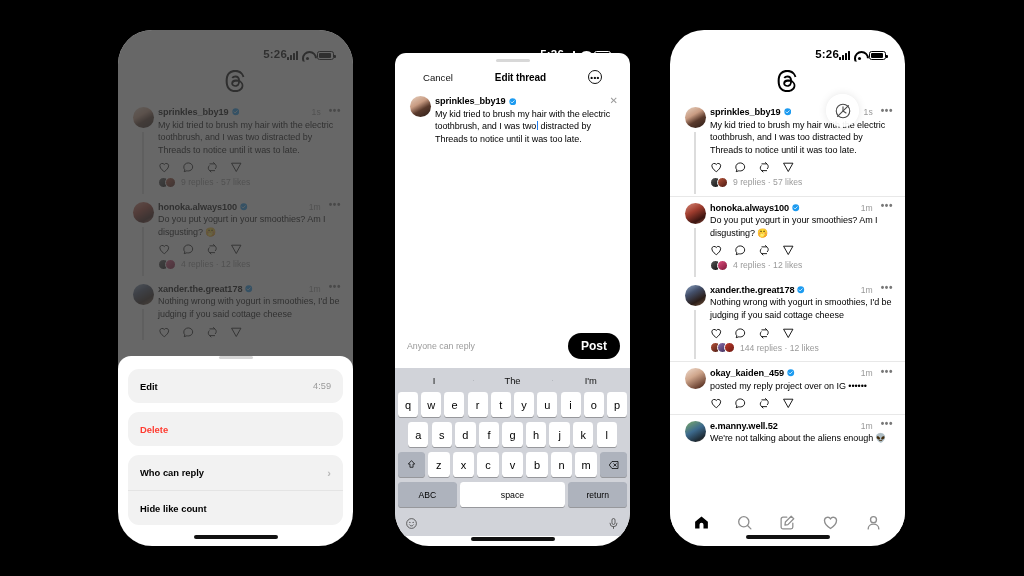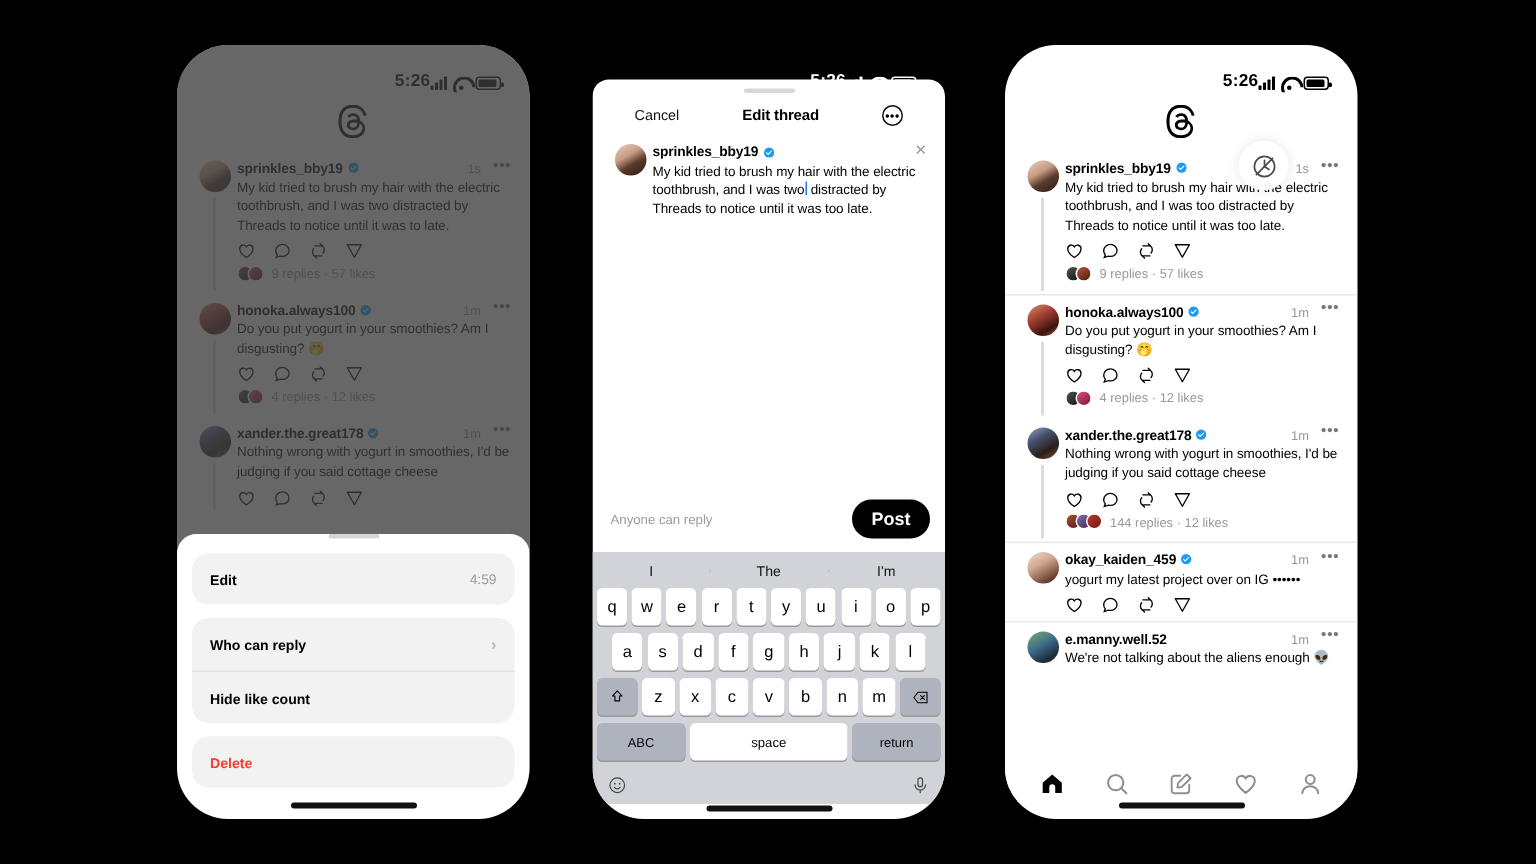--- a/index.html
+++ b/index.html
@@ -324,31 +324,31 @@
 
     <div class="sheet">
       <div class="grabber"></div>
       <div class="sgroup">
         <div class="srow">
           <span>Edit</span>
           <span class="timer">4:59</span>
         </div>
       </div>
       <div class="sgroup">
+        <div class="srow danger">
+          <span>Delete</span>
+        </div>
+      </div>
+      <div class="sgroup">
         <div class="srow">
           <span>Who can reply</span>
           <span class="chev">›</span>
         </div>
         <div class="srow">
           <span>Hide like count</span>
-        </div>
-      </div>
-      <div class="sgroup">
-        <div class="srow danger">
-          <span>Delete</span>
         </div>
       </div>
       <div class="homebar"></div>
     </div>
   </div>
 
   <div class="phone" id="phone2">
     <div class="statusbar sb-light" style="position:absolute;left:0;right:0;top:0;z-index:3;">
       <span>5:26</span>
       <span class="sb-right">
@@ -627,21 +627,21 @@
             <div class="head">
               <span class="uname">okay_kaiden_459</span>
               <svg class="verified" viewBox="0 0 24 24">
                   <circle cx="12" cy="12" r="11" fill="#1d9bf0"></circle>
                   <path d="M6.5 12.4l3.4 3.4 7-7" stroke="#fff" stroke-width="2.4" fill="none" stroke-linecap="round" stroke-linejoin="round"></path>
                 </svg>
               <span class="spacer"></span>
               <span class="meta-time">1m</span>
               <span class="dots">•••</span>
             </div>
-            <div class="ptext">yogurt my latest project over on IG ••••••</div>
+            <div class="ptext">posted my reply project over on IG ••••••</div>
             <div class="actions">
               <svg viewBox="0 0 24 24" fill="none" stroke="#000" stroke-width="1.7">
                   <path d="M12 20.5S3.5 15 3.5 9.2A4.6 4.6 0 0 1 12 6.8a4.6 4.6 0 0 1 8.5 2.4c0 5.8-8.5 11.3-8.5 11.3z"></path>
                 </svg>
               <svg viewBox="0 0 24 24" fill="none" stroke="#000" stroke-width="1.7">
                   <path d="M20.5 11.4c0 4.3-3.8 7.7-8.5 7.7a9.9 9.9 0 0 1-2.6-.34L4.2 20.5l1.3-3.5A7.4 7.4 0 0 1 3.5 11.4c0-4.25 3.8-7.7 8.5-7.7s8.5 3.45 8.5 7.7z"></path>
                 </svg>
               <svg viewBox="0 0 24 24" fill="none" stroke="#000" stroke-width="1.7">
                   <path d="M7.5 5.5h9.5l-2.6-2.6M16.5 18.5H7l2.6 2.6" stroke-linecap="round" stroke-linejoin="round"></path>
                   <path d="M17 5.5c1.6 1.1 2.6 3 2.6 5.1 0 1.6-.6 3.1-1.6 4.2M7 18.5c-1.6-1.1-2.6-3-2.6-5.1 0-1.6.6-3.1 1.6-4.2" stroke-linecap="round"></path>

